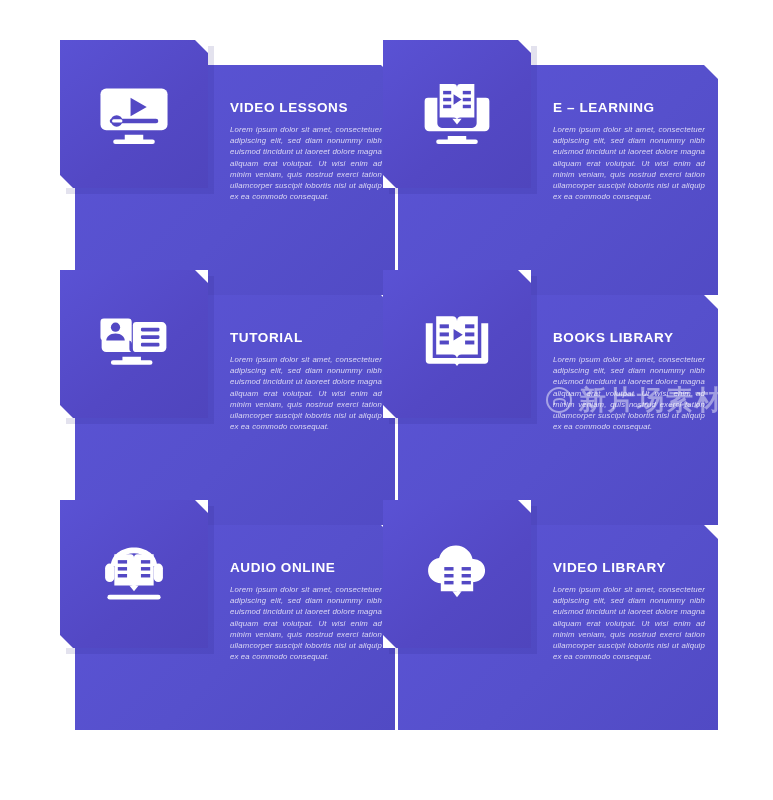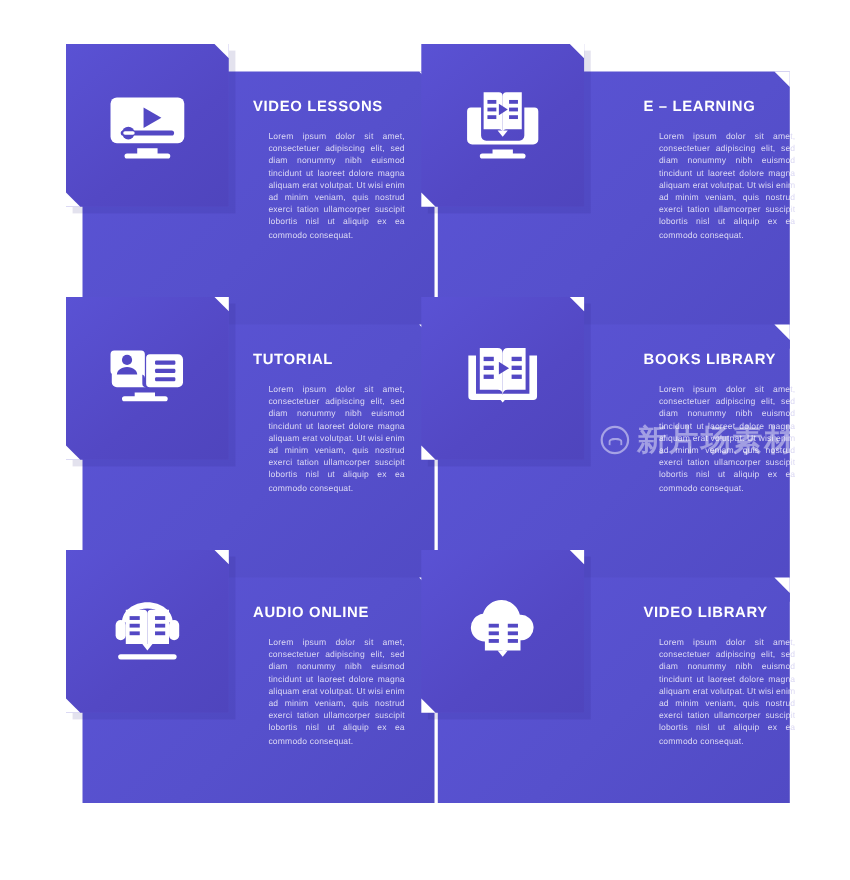--- a/index.html
+++ b/index.html
@@ -105,37 +105,38 @@
   }
 
   
   .textblock {
     position: absolute;
     top: 48px;
     width: 152px;
     color: #ffffff;
   }
   .textblock.left  { left: 230px; }
-  .textblock.right { left: 585px; }
+  .textblock.right { left: 553px; }
 
   .t-title {
     font-size: 13.5px;
     font-weight: 700;
     letter-spacing: 0.6px;
-    margin: 1px 0 9px 0;
+    margin: 12px 0 9px 0;
     color: #ffffff;
     white-space: nowrap;
   }
   .t-body {
     font-size: 7.8px;
     line-height: 11.2px;
     text-align: justify;
     color: #dcd9f4;
-    margin: 14px;
+    margin: 0;
     letter-spacing: 0.15px;
+    font-style: italic;
   }
 
   
   #watermark {
     position: absolute;
     left: 546px;
     top: 376px;
     width: 227px;
     height: 48px;
     display: flex;

